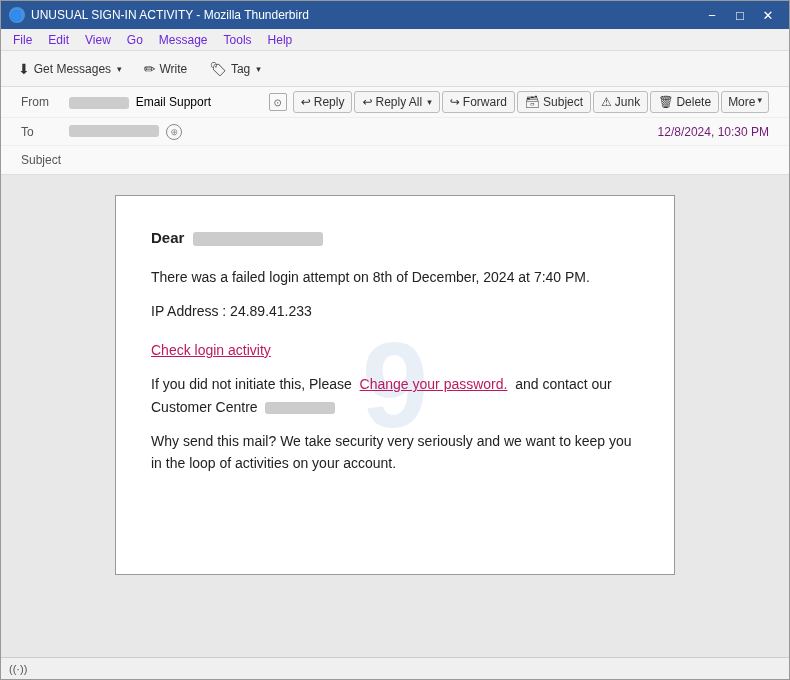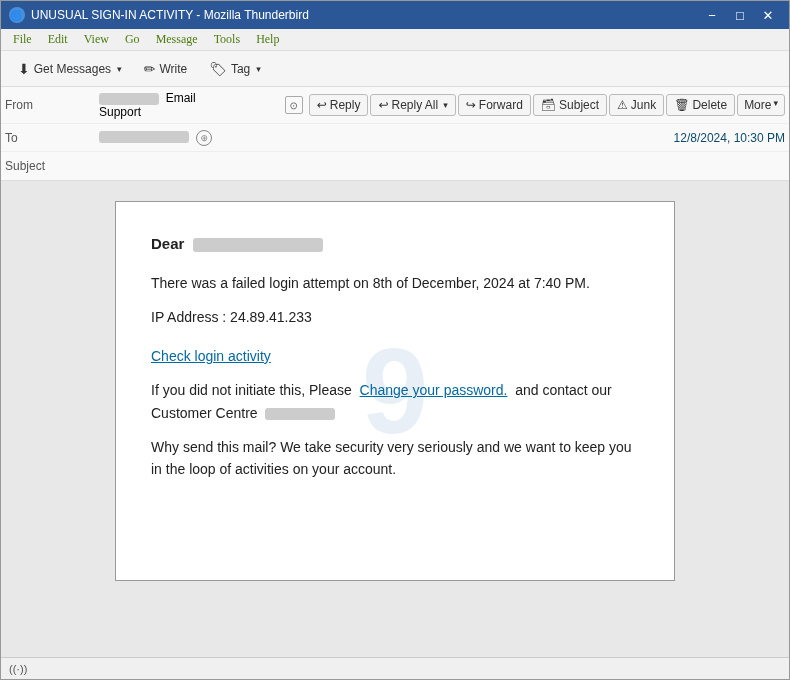--- a/index.html
+++ b/index.html
@@ -70,22 +70,21 @@
       height: 22px;
       display: flex;
       align-items: center;
       padding: 0 4px;
       border-bottom: 1px solid #ddd;
     }
     .menu-item {
       padding: 17px 8px;
       font-size: 12px;
       cursor: pointer;
-      color: #4d7c0f;
-      font-family: Liberation Serif, serif;
+      color: #6d28d9;
     }
 
     
     .toolbar {
       background: #f5f5f5;
       height: 36px;
       display: flex;
       align-items: center;
       padding: 0 8px;
       gap: 4px;
@@ -111,24 +110,23 @@
 
     
     .email-header {
       background: #f9f9f9;
       border-bottom: 1px solid #ddd;
       padding: 0;
     }
     .header-row {
       display: flex;
       align-items: center;
-      padding: 4px 4px;
+      padding: 4px 20px;
       min-height: 28px;
       border-bottom: 1px solid #eee;
-      gap: 46px;
     }
     .header-row:last-child { border-bottom: none; }
     .header-label {
       font-size: 12px;
       color: #555;
       width: 48px;
       flex-shrink: 0;
     }
     .header-value {
       flex: 1;
@@ -190,21 +188,21 @@
       width: 16px;
       height: 16px;
       border: 1px solid #888;
       border-radius: 50%;
       font-size: 9px;
       color: #888;
       margin-left: 4px;
     }
     .timestamp {
       font-size: 12px;
-      color: #0c4a6e;
+      color: #701a75;
       white-space: nowrap;
     }
 
     
     .email-body-area {
       flex: 1;
       background: #e8e8e8;
       padding: 20px;
       overflow-y: auto;
       position: relative;
@@ -246,21 +244,21 @@
       font-weight: bold;
       font-size: 15px;
       margin-bottom: 16px;
     }
 
     .body-para {
       margin-bottom: 12px;
     }
 
     .link-blue {
-      color: #0369a1;
+      color: #be185d;
       text-decoration: underline;
       cursor: pointer;
     }
 
     .ip-line {
       margin-bottom: 16px;
     }
 
     
     .status-bar {

